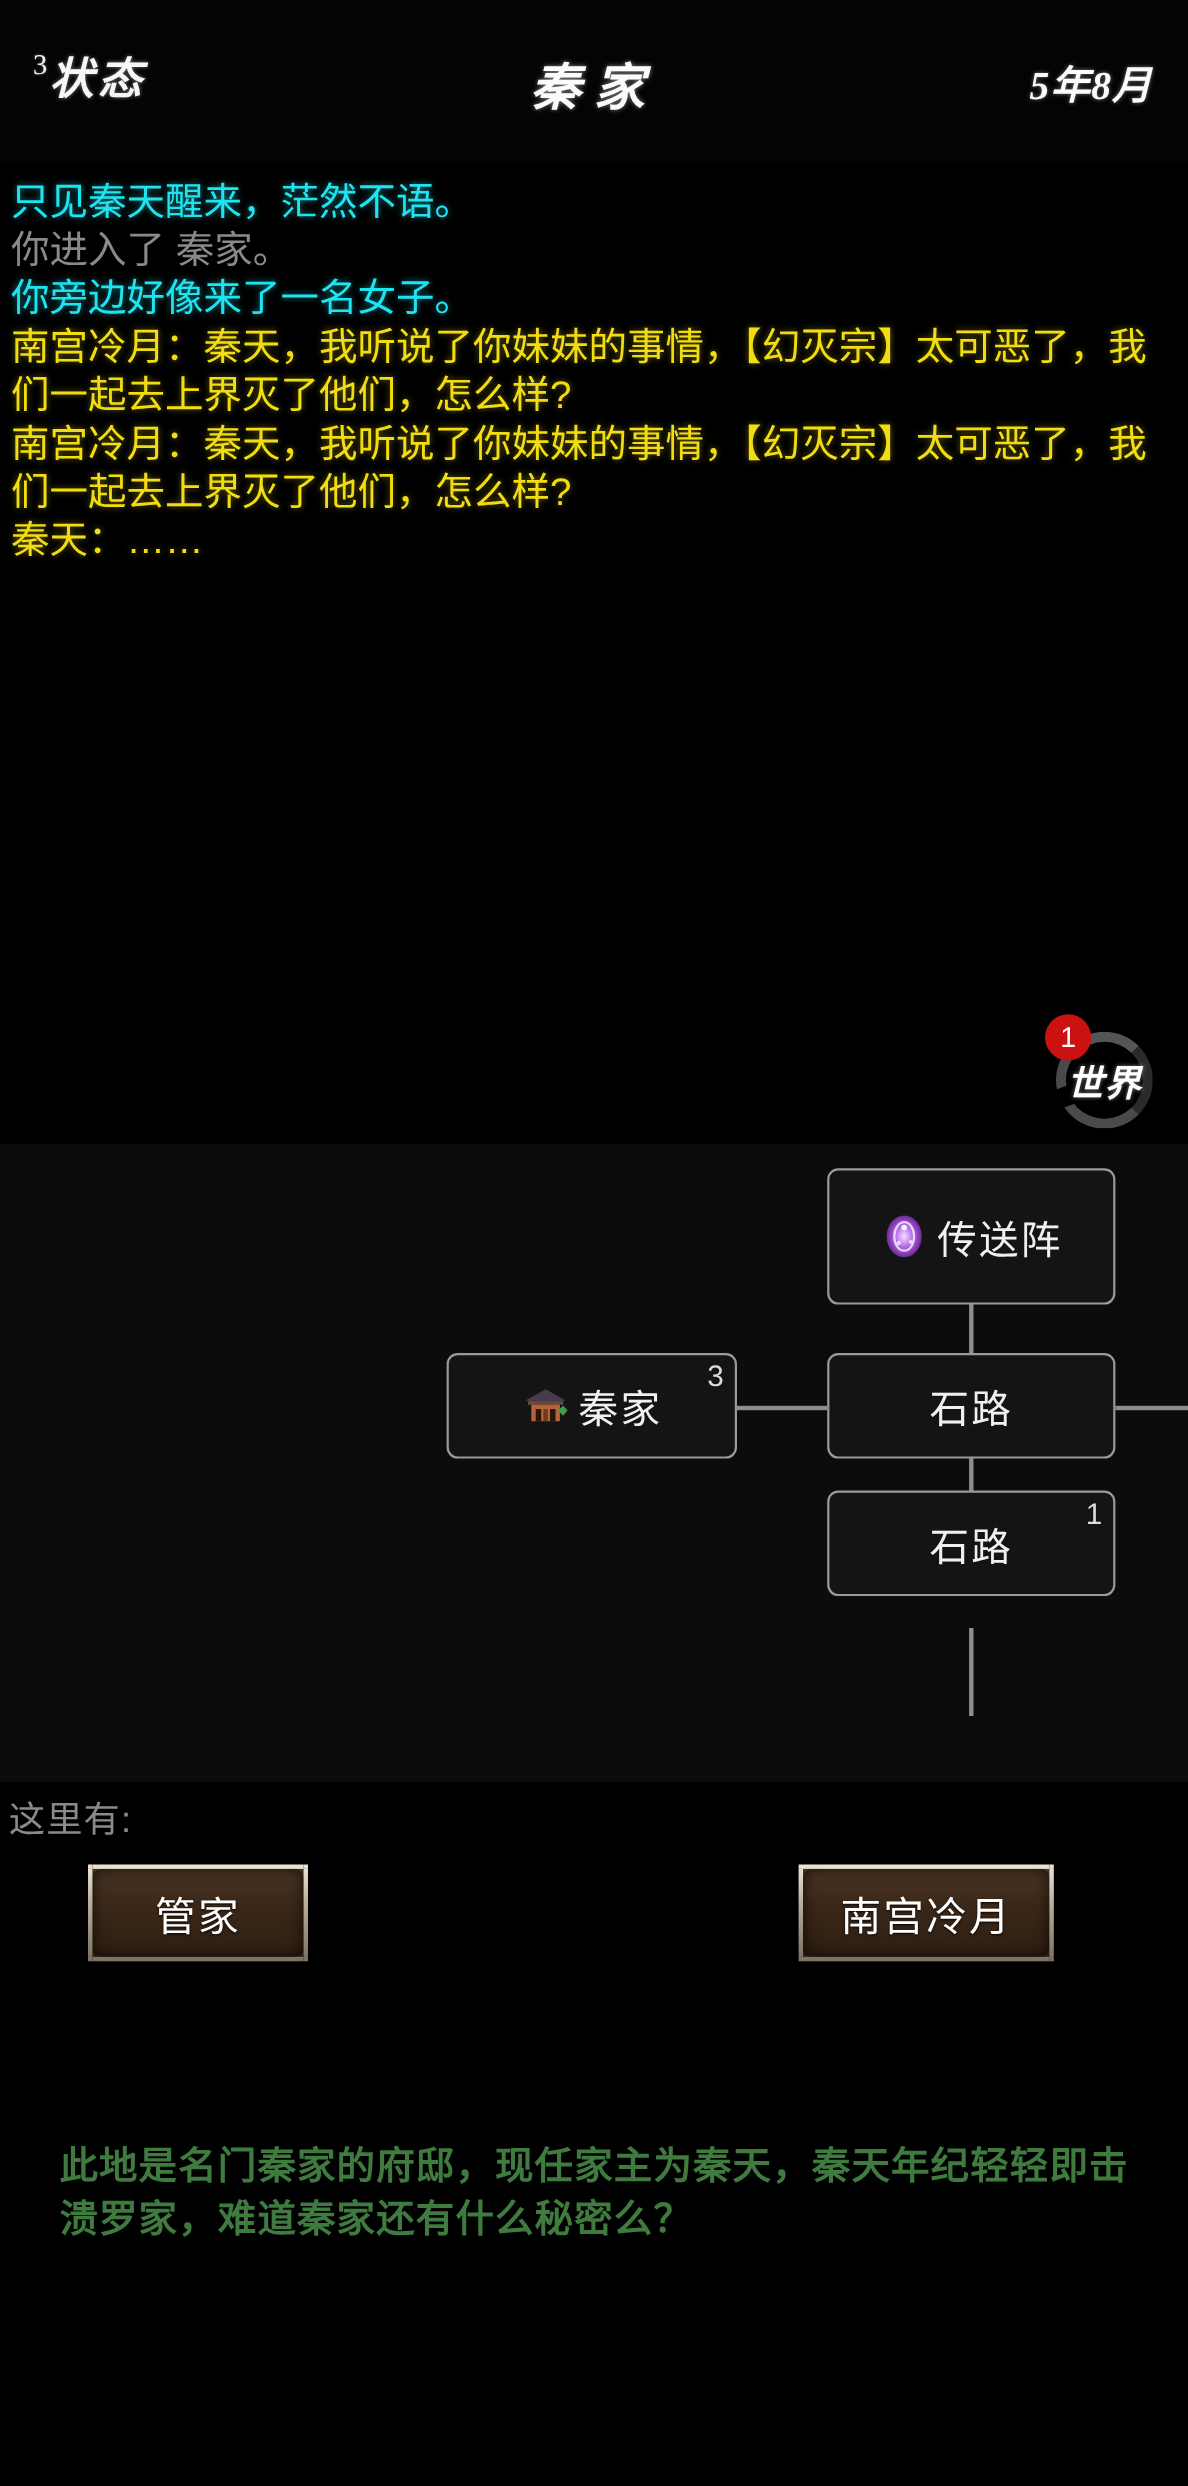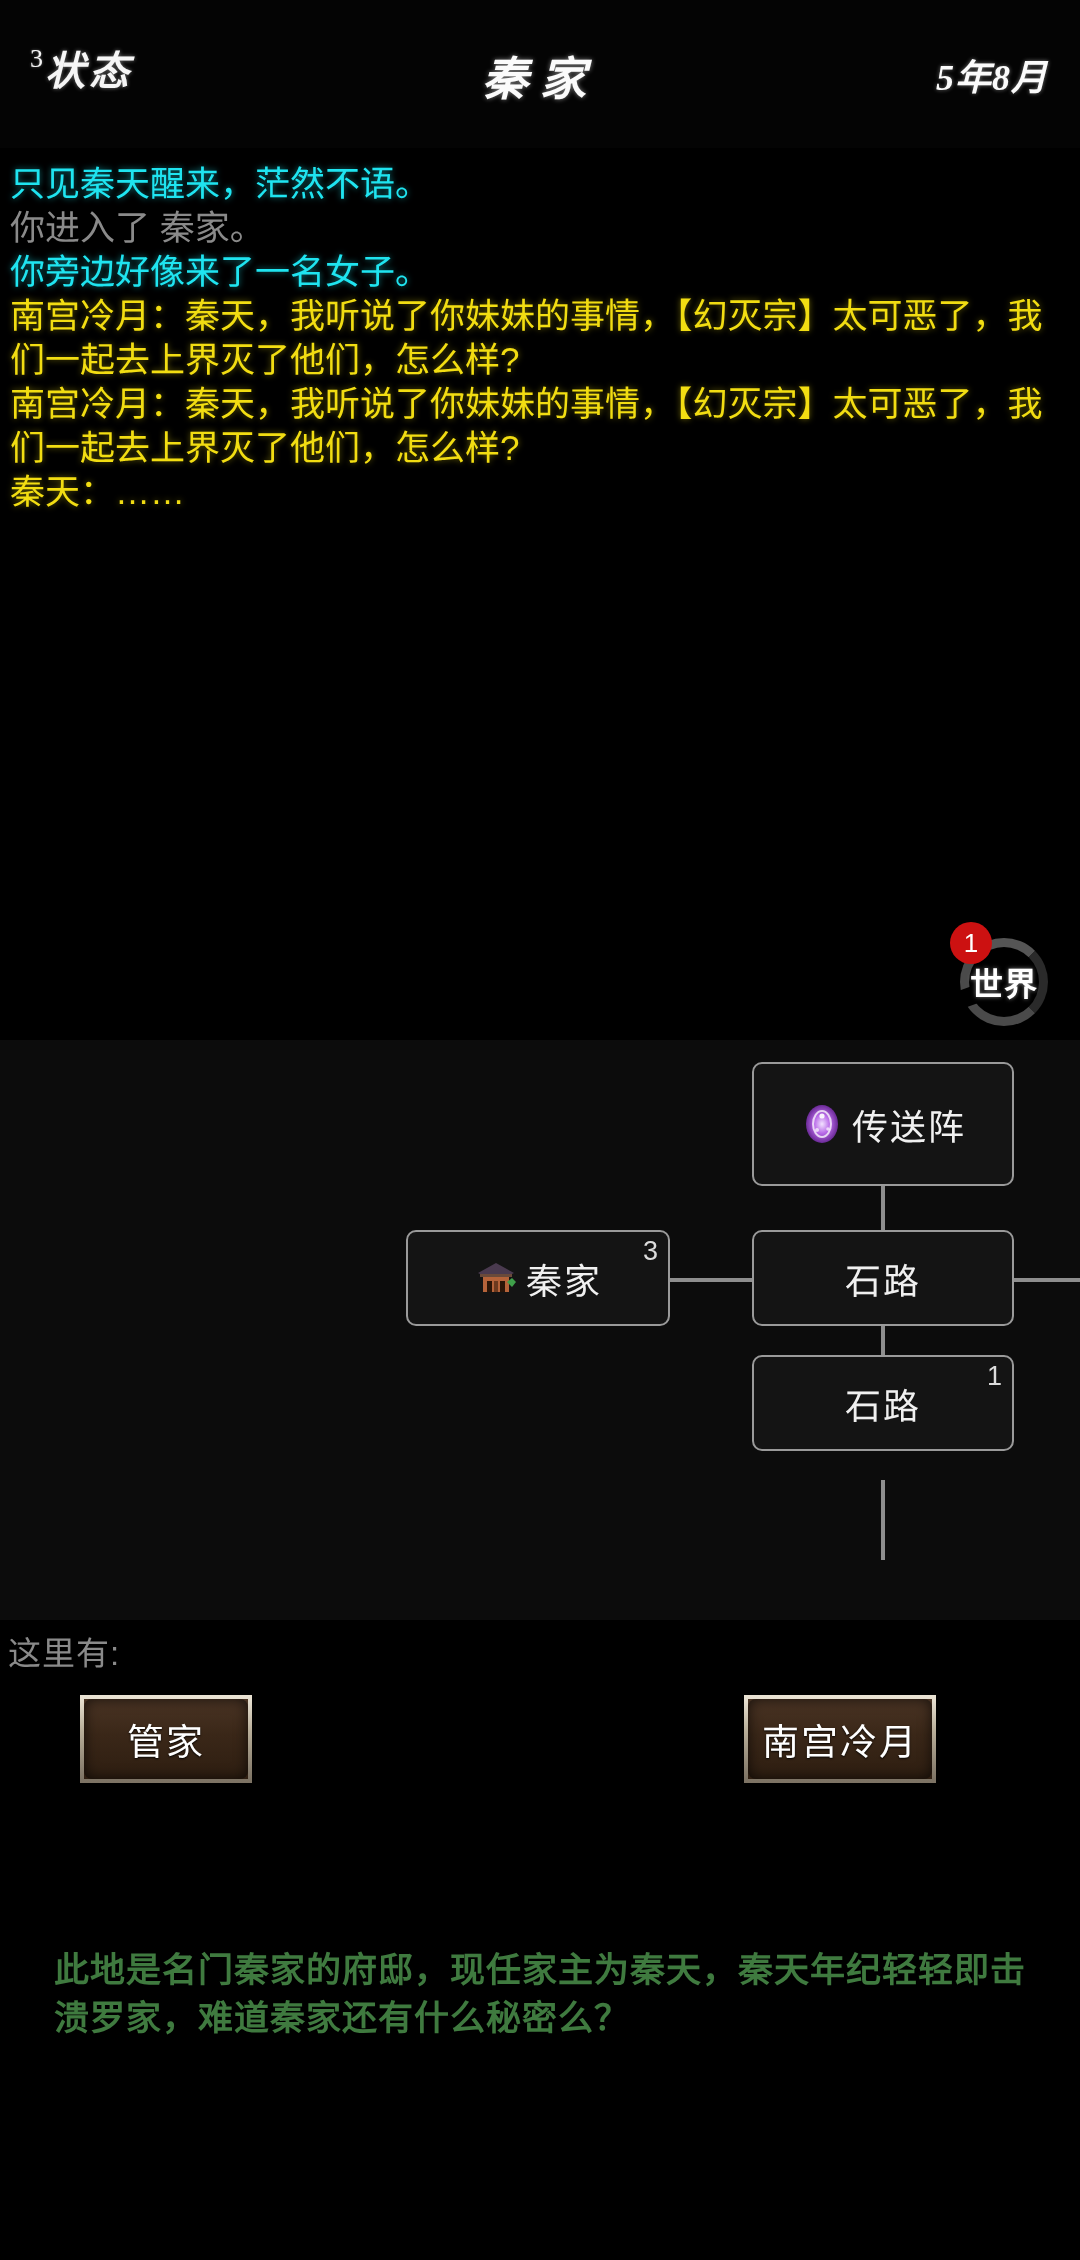--- a/index.html
+++ b/index.html
@@ -139,20 +139,21 @@
     position: absolute;
     left: 0; top: 0;
     width: 104px; height: 104px;
     display: flex;
     align-items: center;
     justify-content: center;
     color: #ffffff;
     font-size: 33px;
     font-family: "Liberation Serif", "DejaVu Serif", serif;
     font-weight: bold;
+    font-style: italic;
     letter-spacing: 1px;
     text-shadow: 0 0 4px rgba(255,255,255,0.5);
   }
   .world-badge {
     position: absolute;
     left: -2px;
     top: -8px;
     width: 42px;
     height: 42px;
     border-radius: 50%;
@@ -343,21 +344,21 @@
   <div class="map-node" style="left:752px; top:315px; width:262px; height:96px;">
     <span class="map-node-label">石路</span>
     <span class="map-node-badge">1</span>
   </div>
 
 </div>
 
 <div class="here-label">这里有:</div>
 
 <div class="npc-row">
-  <div class="npc-button" style="left:80px; width:172px;">
+  <div class="npc-button" style="left:80px; width:200px;">
     <span class="npc-button-label">管家</span>
   </div>
-  <div class="npc-button" style="left:744px; width:192px;text-align:center;">
+  <div class="npc-button" style="left:726px; width:232px;text-align:center;">
     <span class="npc-button-label">南宫冷月</span>
   </div>
 </div>
 
 <div class="description">此地是名门秦家的府邸，现任家主为秦天，秦天年纪轻轻即击溃罗家，难道秦家还有什么秘密么？</div>
 
 </body></html>

